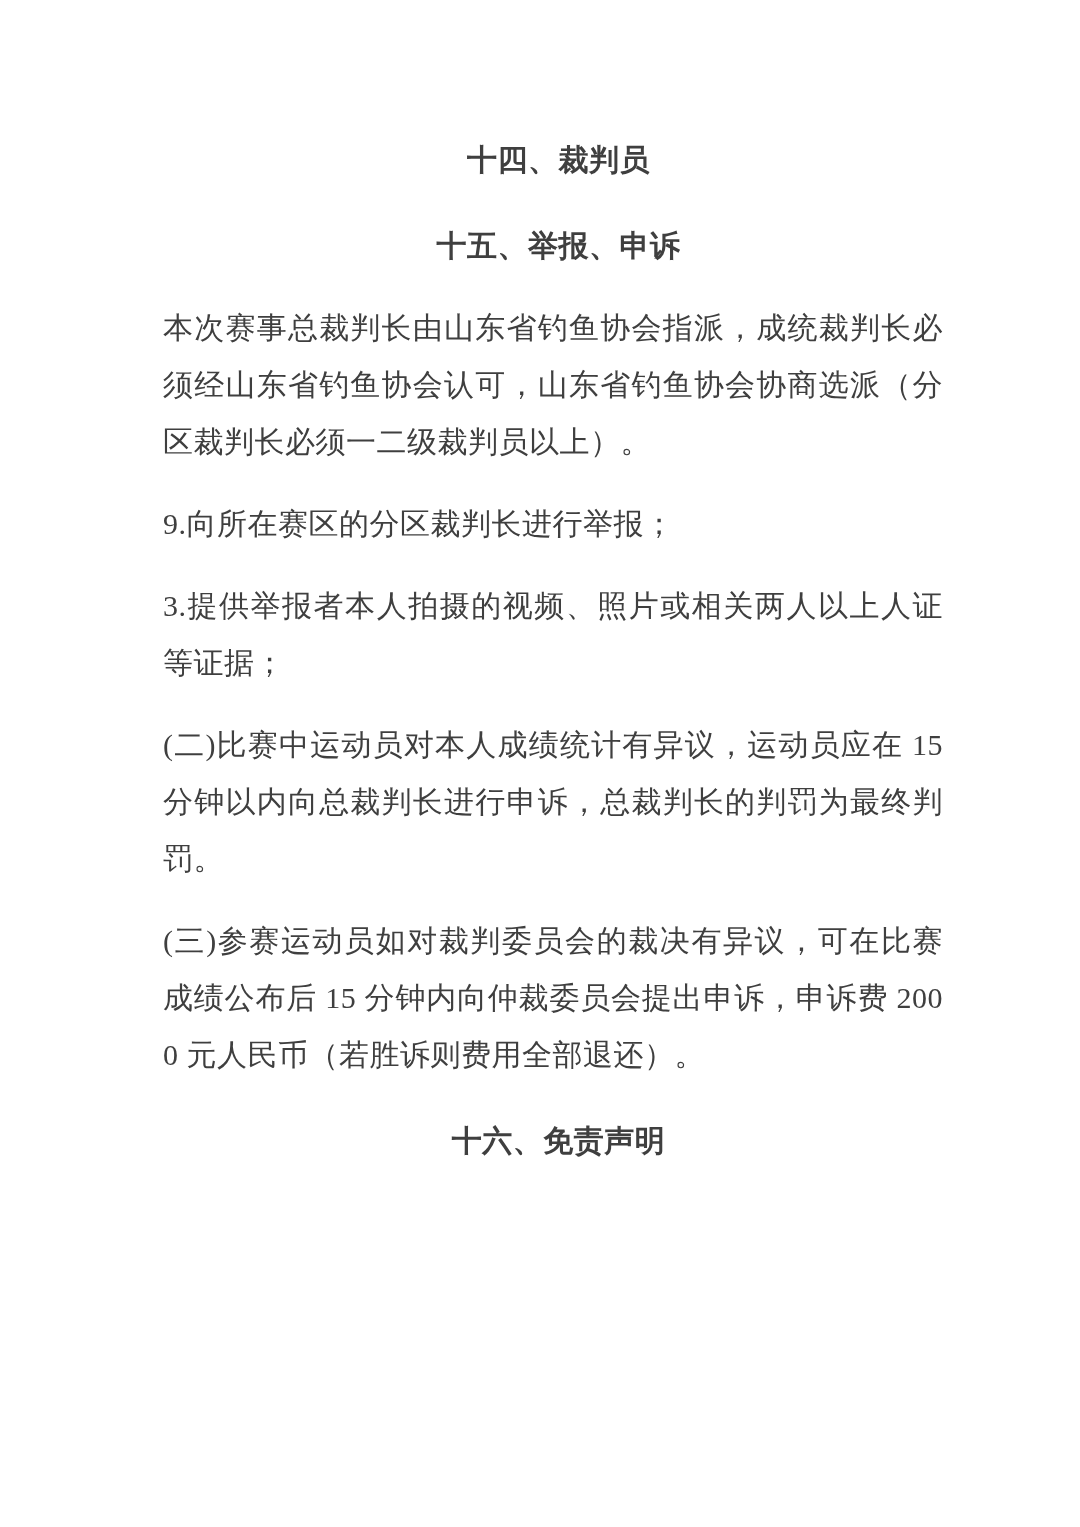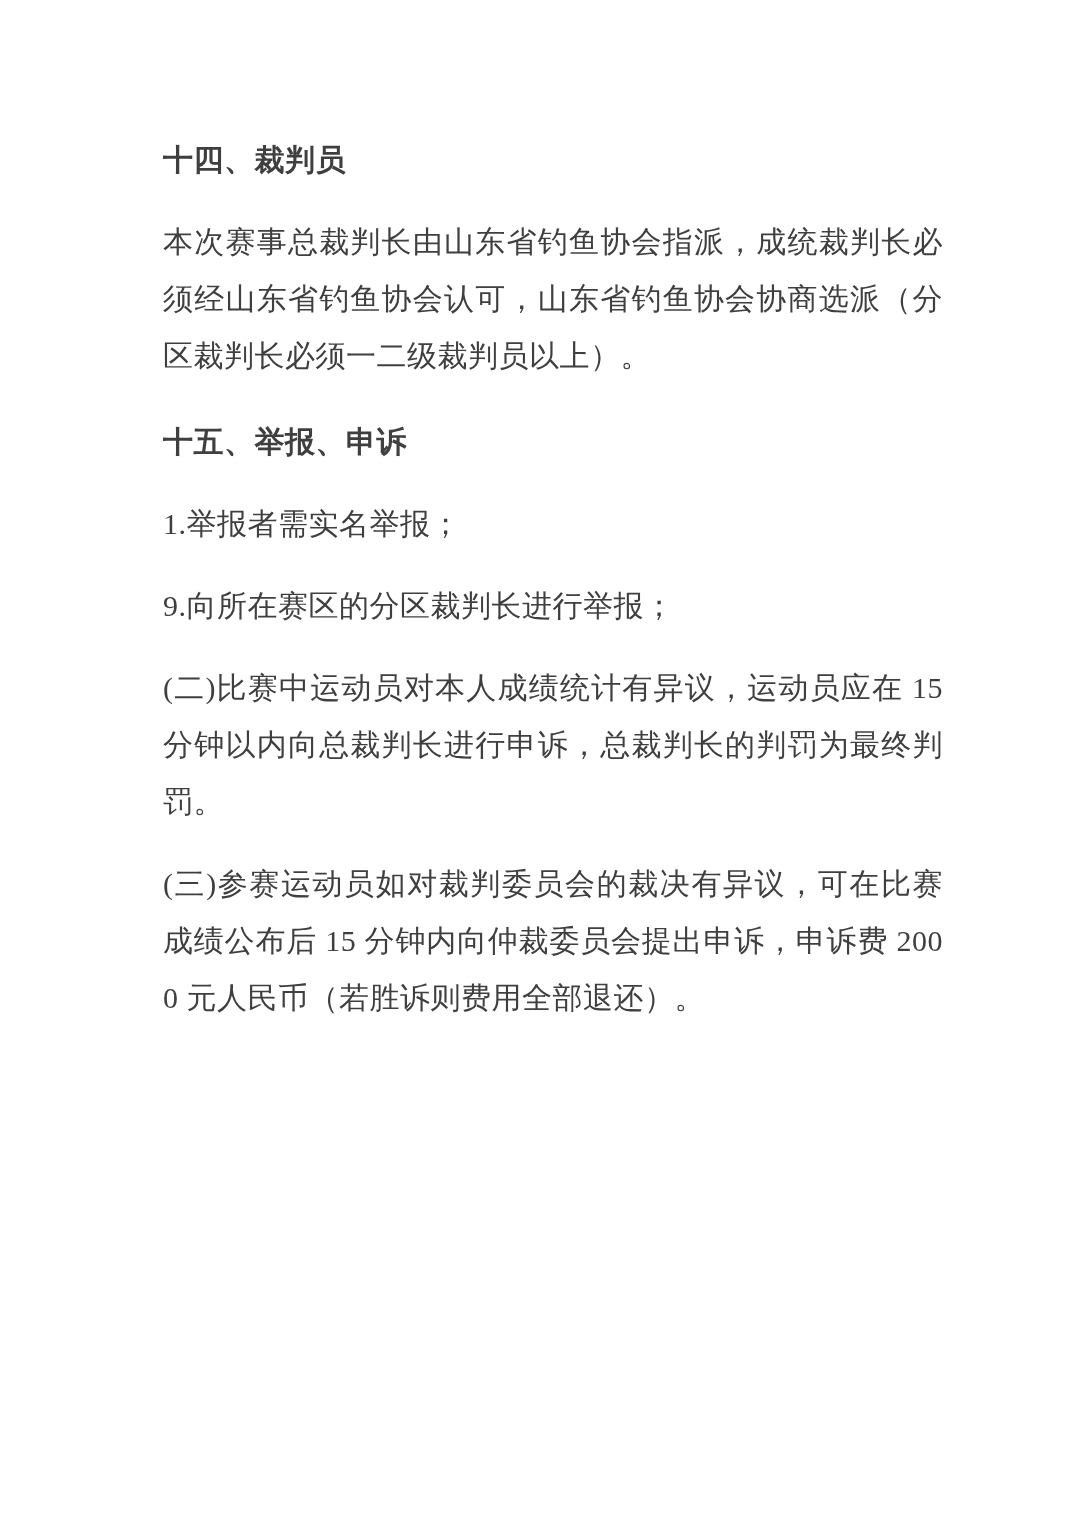--- a/index.html
+++ b/index.html
@@ -29,35 +29,37 @@
     line-height: 57px;
     margin: 25px 0;
     color: #3f3f3f;
     text-align: justify;
     text-justify: inter-ideograph;
     letter-spacing: 0.5px;
     word-break: break-all;
   }
   .block.heading {
     font-weight: bold;
-    text-align: left;
+    text-align: center;
     margin-top: 29px;
     margin-bottom: 21px;
+    margin-left: 11px;
   }
   .content > .block:first-child {
     margin-top: 0;
   }
 </style>
 </head>
 <body style="background: rgb(255, 255, 255);">
 
 <main class="page">
   <article class="content" style="color: rgb(63, 63, 63);">
 
   <div class="block heading">十四、裁判员</div>
+      <div class="block heading">十五、举报、申诉</div>
       <div class="block paragraph">本次赛事总裁判长由山东省钓鱼协会指派，成统裁判长必须经山东省钓鱼协会认可，山东省钓鱼协会协商选派（分区裁判长必须一二级裁判员以上）。</div>
-      <div class="block heading">十五、举报、申诉</div>
-      <div class="block paragraph">1.举报者需实名举报；</div>
       <div class="block paragraph">9.向所在赛区的分区裁判长进行举报；</div>
+      <div class="block paragraph">3.提供举报者本人拍摄的视频、照片或相关两人以上人证等证据；</div>
       <div class="block paragraph">(二)比赛中运动员对本人成绩统计有异议，运动员应在 15 分钟以内向总裁判长进行申诉，总裁判长的判罚为最终判罚。</div>
       <div class="block paragraph">(三)参赛运动员如对裁判委员会的裁决有异议，可在比赛成绩公布后 15 分钟内向仲裁委员会提出申诉，申诉费 2000 元人民币（若胜诉则费用全部退还）。</div>
+      <div class="block heading">十六、免责声明</div>
     </article>
 </main>
 
 </body></html>

